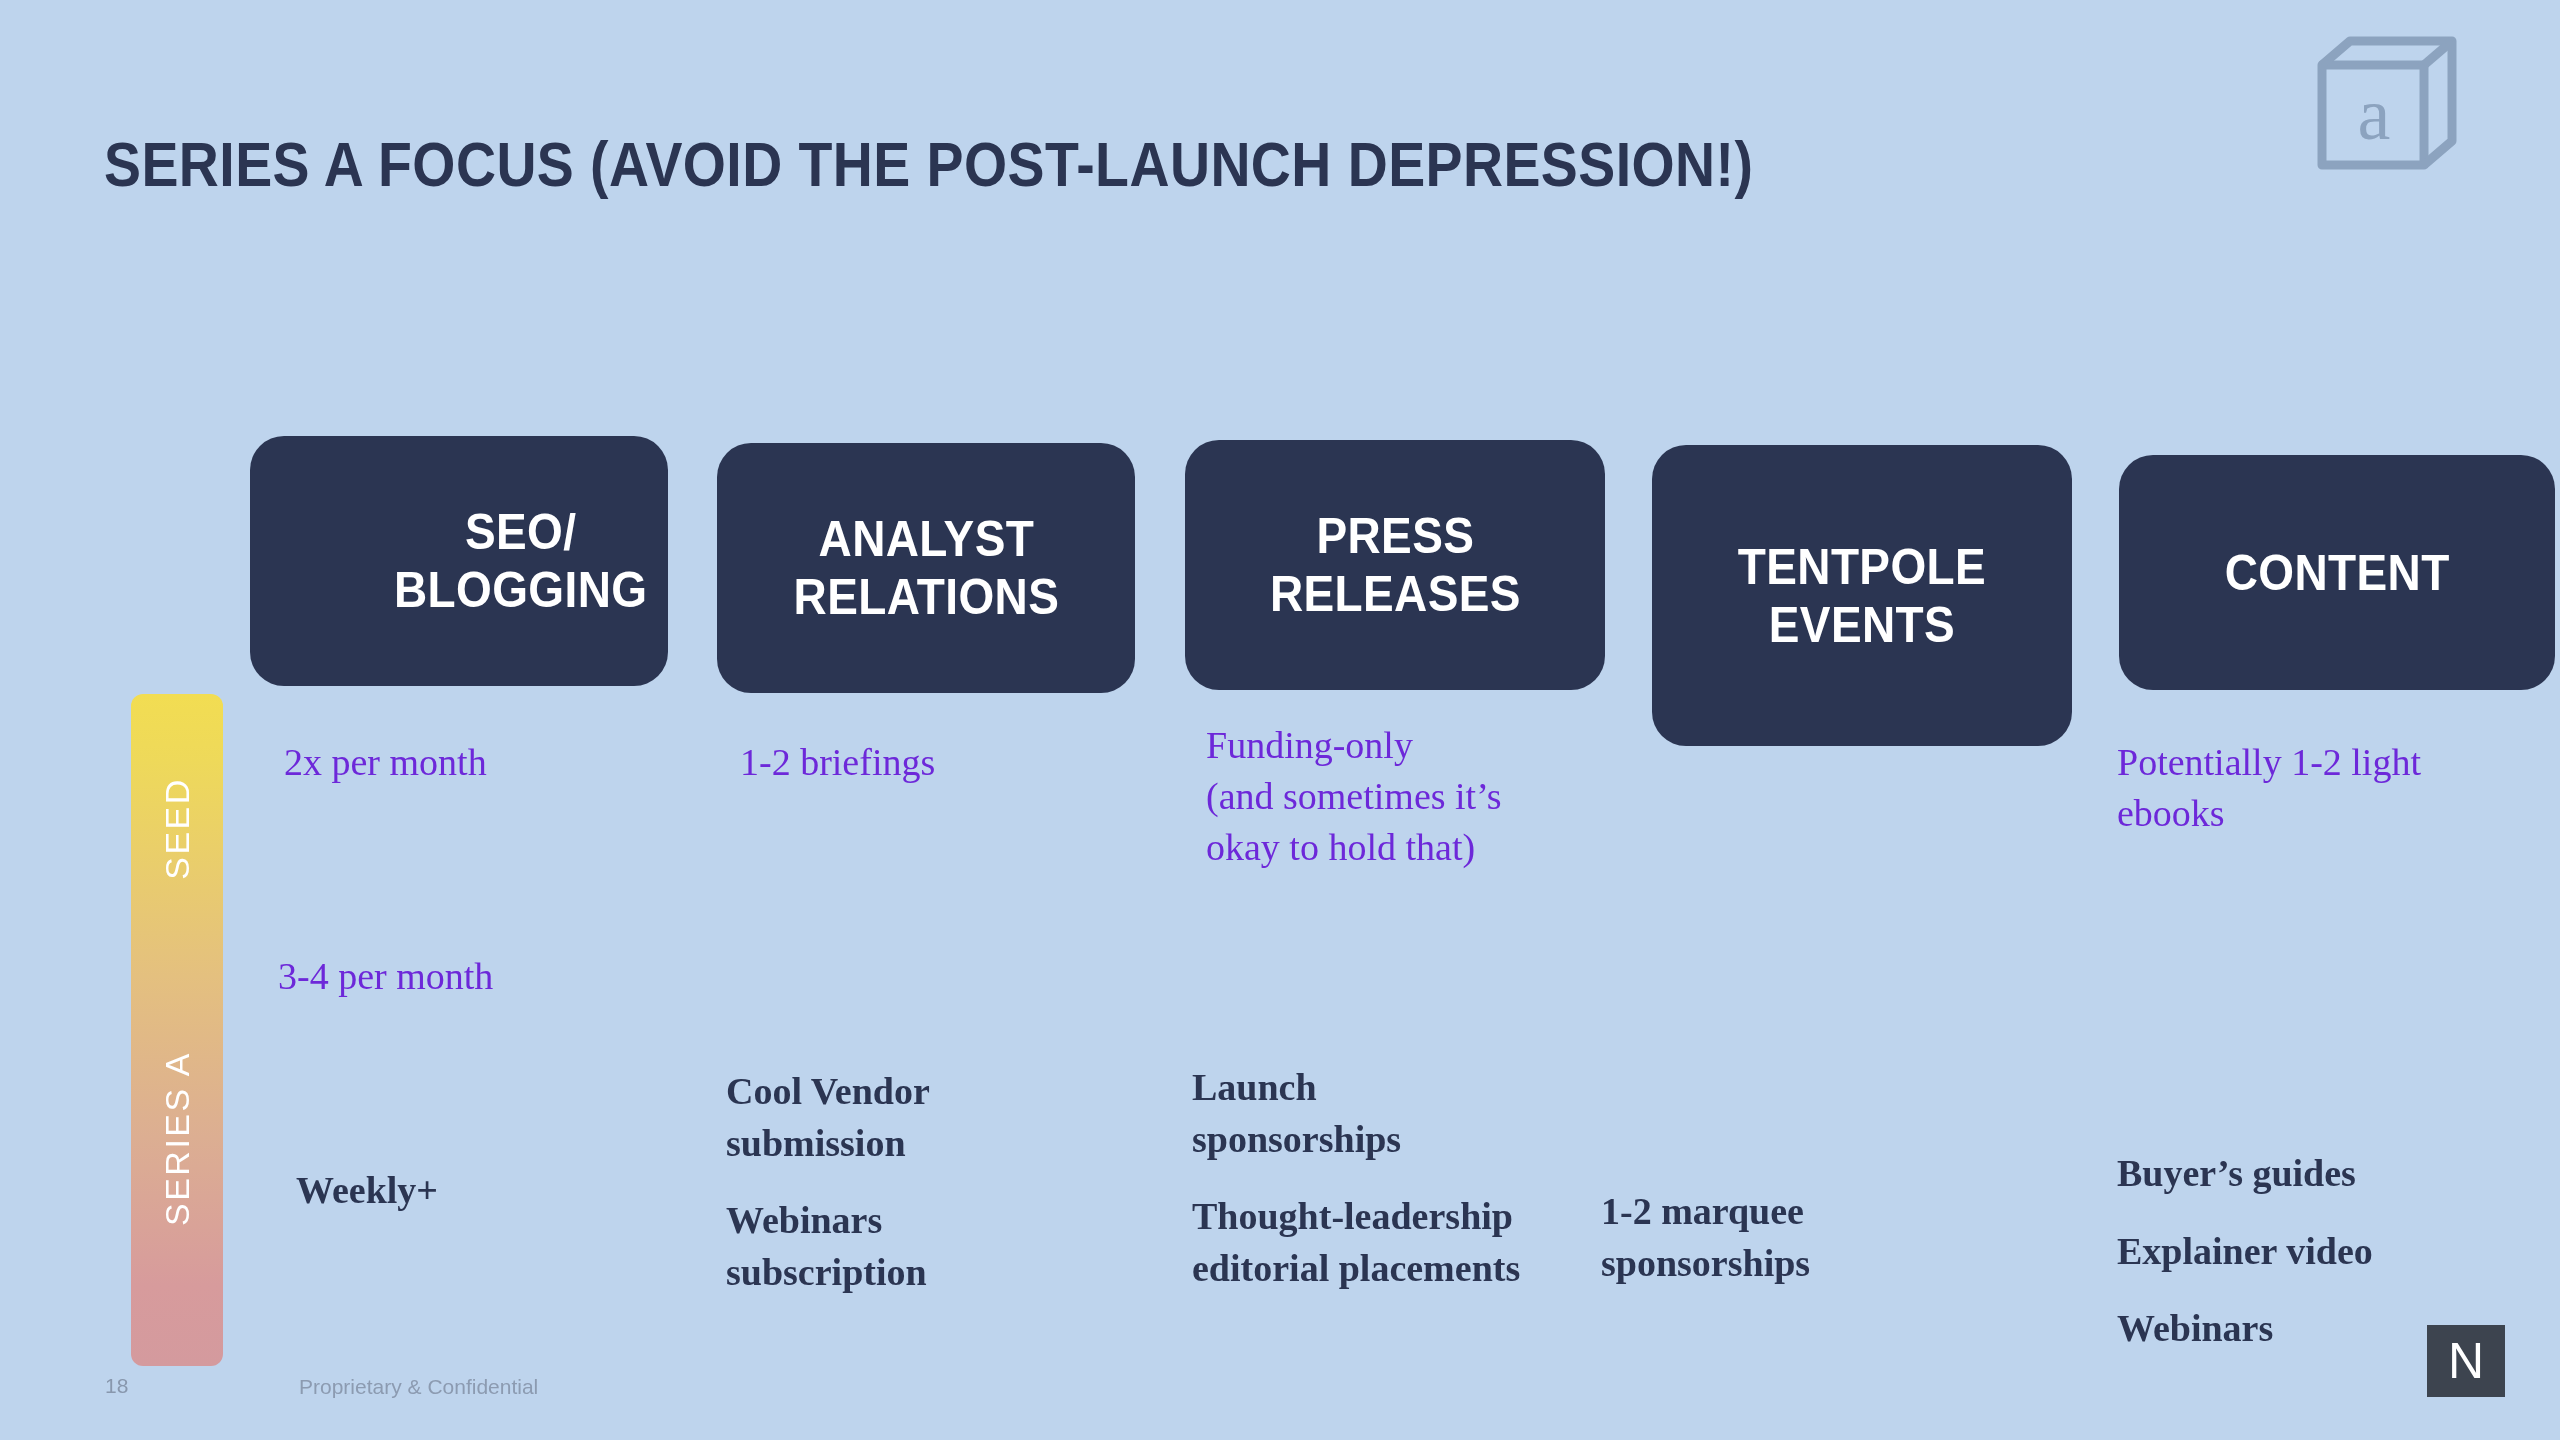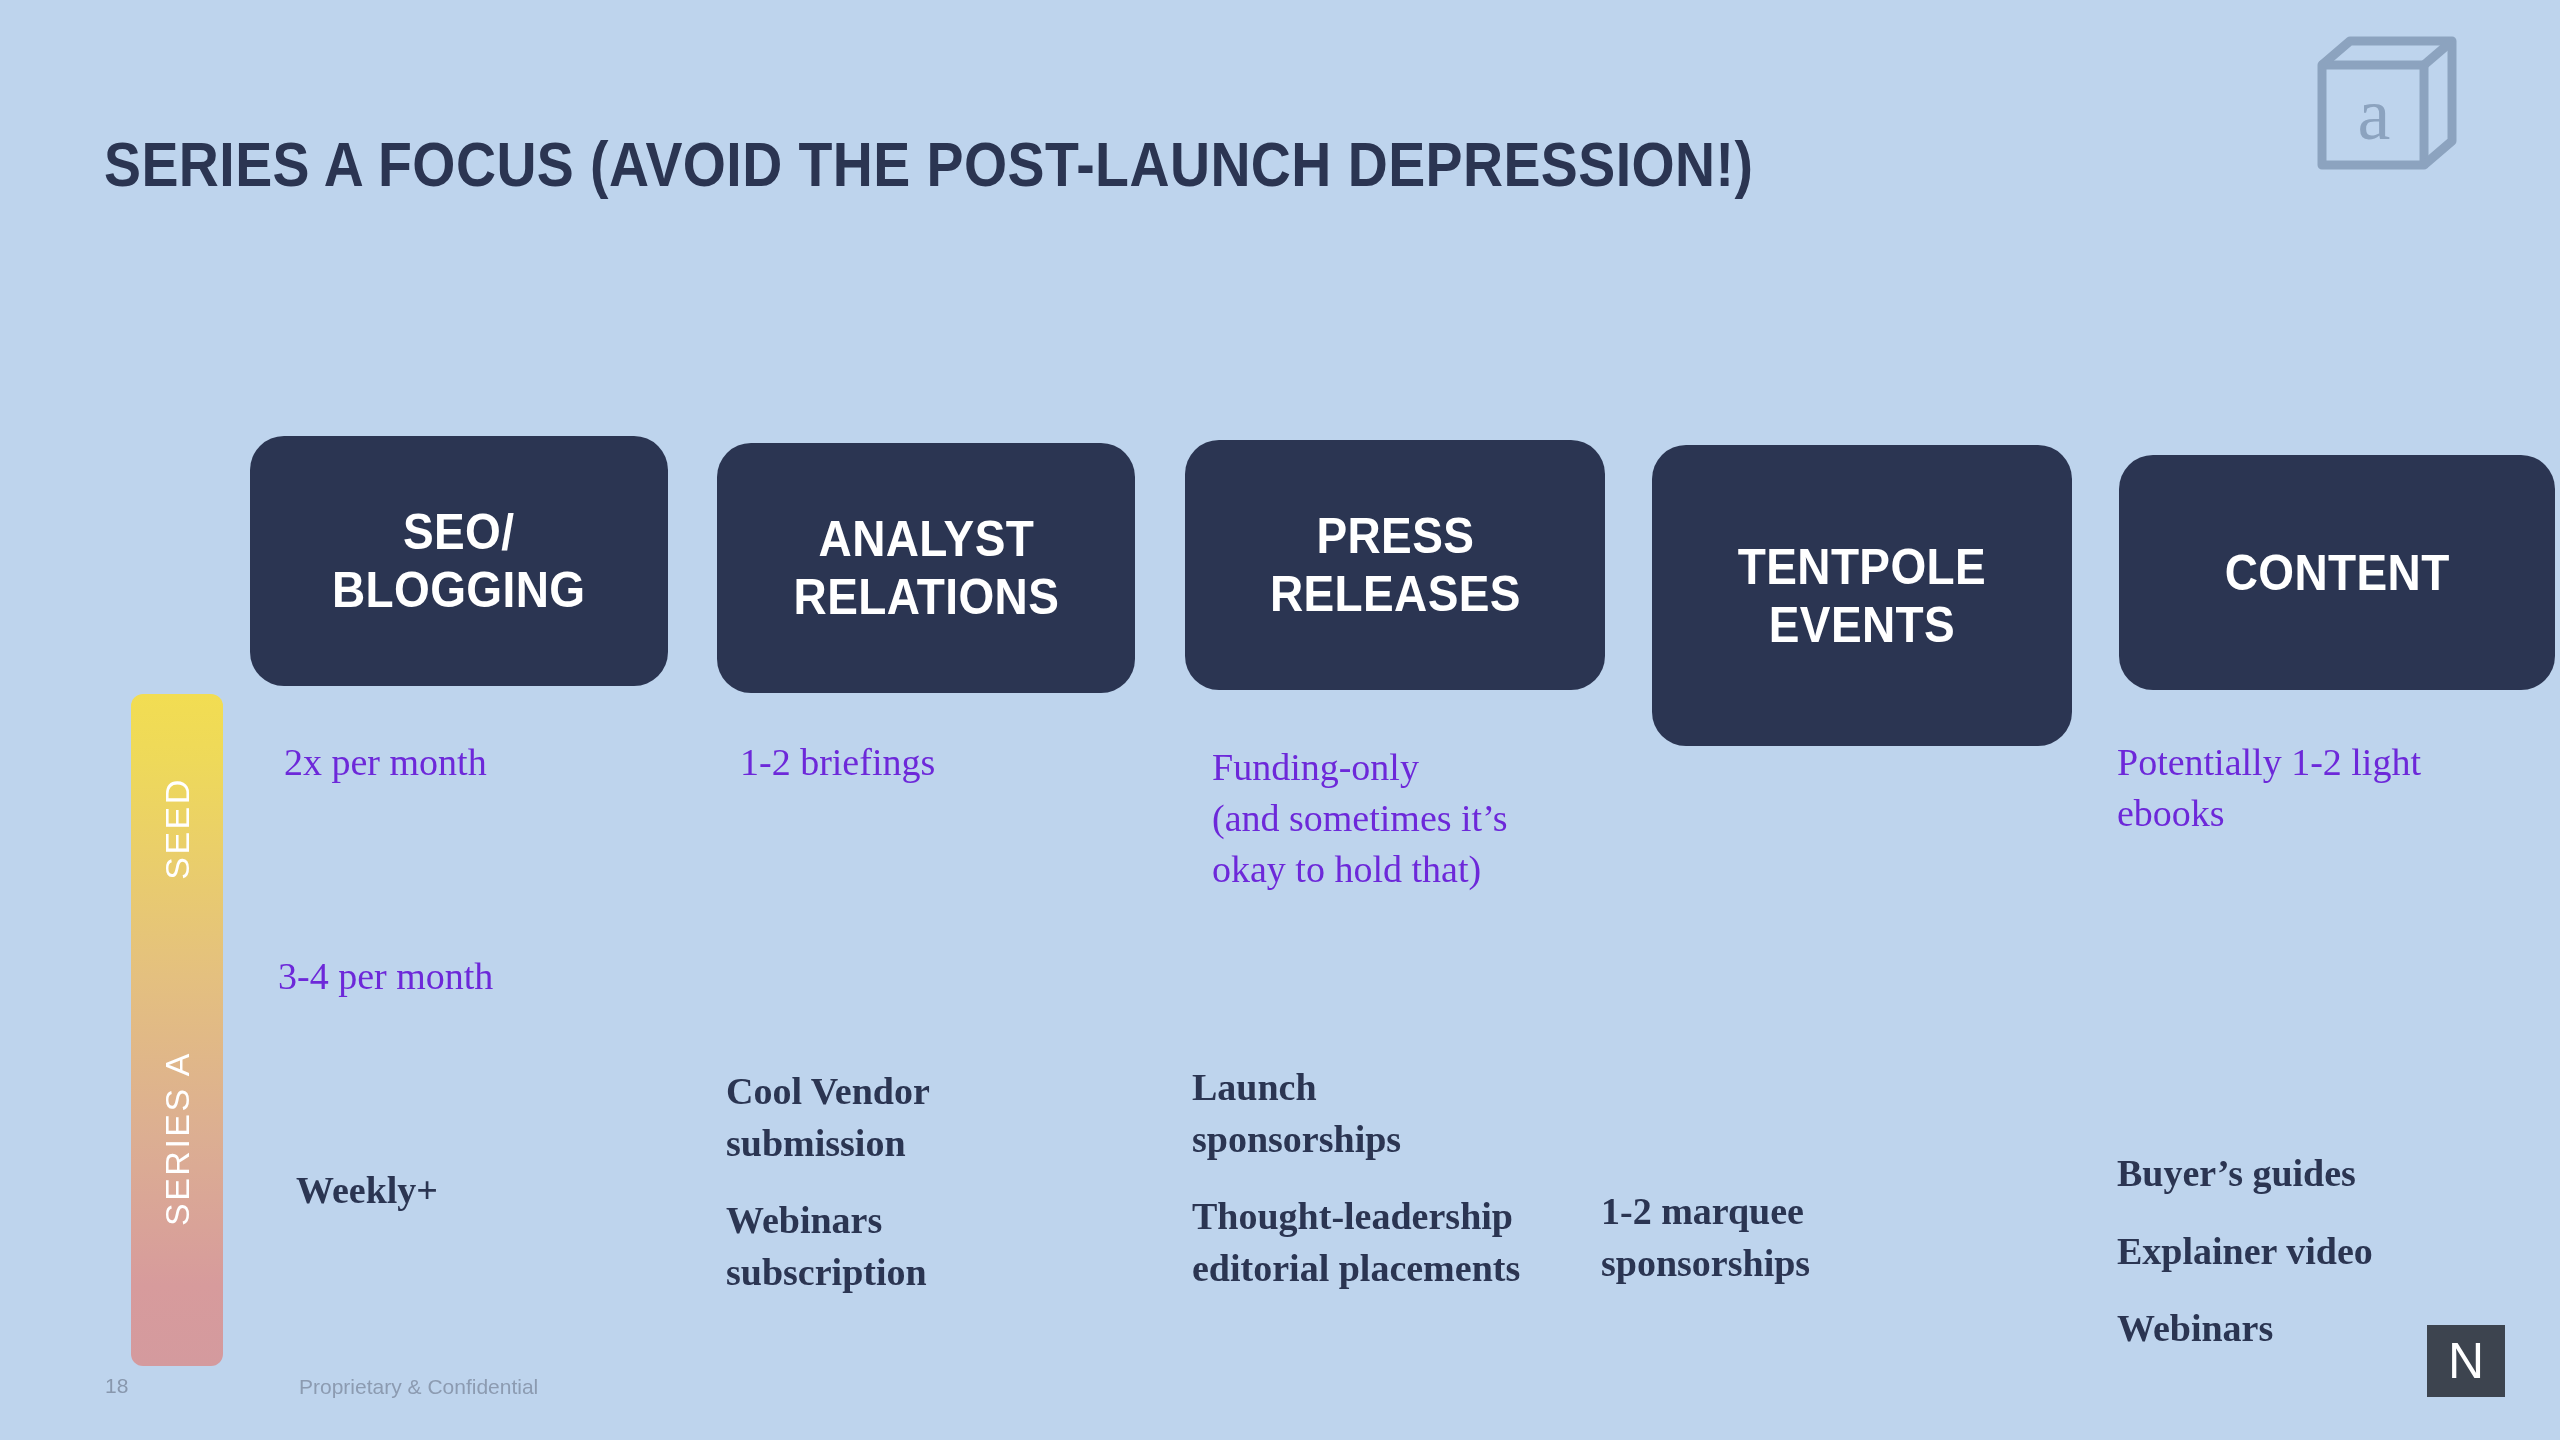--- a/index.html
+++ b/index.html
@@ -154,21 +154,21 @@
     <svg width="150" height="140" viewBox="0 0 150 140" aria-hidden="true">
       <g fill="none" stroke="#8ca3bf" stroke-width="9" stroke-linejoin="round">
         <path d="M10 30 L112 30 L112 130 L10 130 Z"></path>
         <path d="M10 30 L38 6 L140 6 L140 106 L112 130"></path>
         <path d="M112 30 L140 6"></path>
       </g>
       <text x="62" y="104" font-family="Liberation Serif, serif" font-size="74" fill="#8ca3bf" text-anchor="middle">a</text>
     </svg>
   </div>
 
-  <div class="header-pill" style="left:250px; top:436px; width:418px; height:250px;">
+  <div class="header-pill" style="left:250px; top:436px; width:418px; height:250px;justify-content:flex-end;">
     <div>
       <span class="line">SEO/</span>
       <span class="line">BLOGGING</span>
     </div>
   </div>
 
   <div class="header-pill" style="left:717px; top:443px; width:418px; height:250px;">
     <div>
       <span class="line">ANALYST</span>
       <span class="line">RELATIONS</span>
@@ -205,21 +205,21 @@
       <span class="line">2x per month</span>
     </div>
   </div>
 
   <div class="cell seed-row" style="left:740px; top:737px;">
     <div class="block">
       <span class="line">1-2 briefings</span>
     </div>
   </div>
 
-  <div class="cell seed-row" style="left:1206px; top:742px;margin-left:6px;">
+  <div class="cell seed-row" style="left:1206px; top:720px;">
     <div class="block">
       <span class="line">Funding-only</span>
       <span class="line">(and sometimes it’s</span>
       <span class="line">okay to hold that)</span>
     </div>
   </div>
 
   <div class="cell seed-row" style="left:2117px; top:737px;">
     <div class="block">
       <span class="line">Potentially 1-2 light</span>

